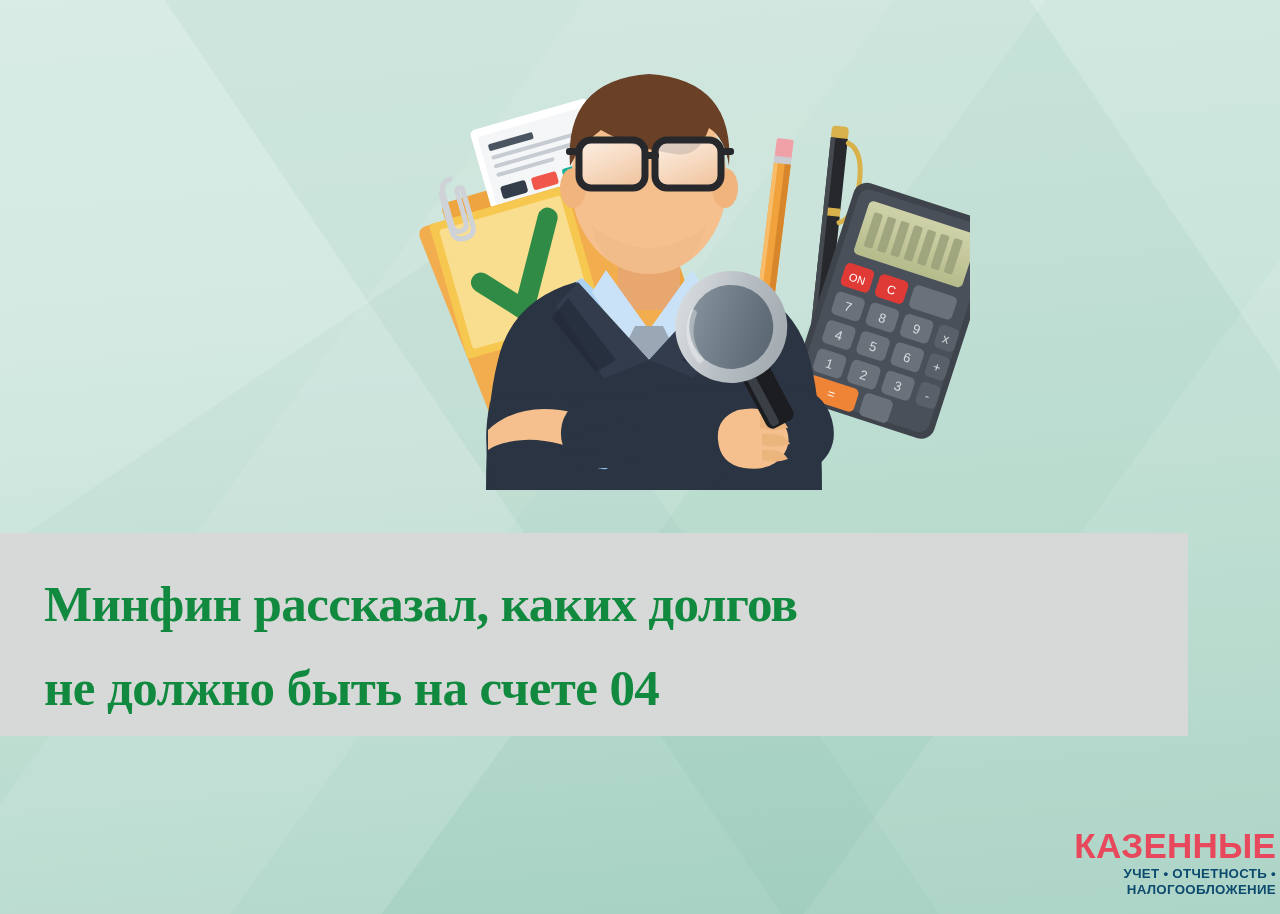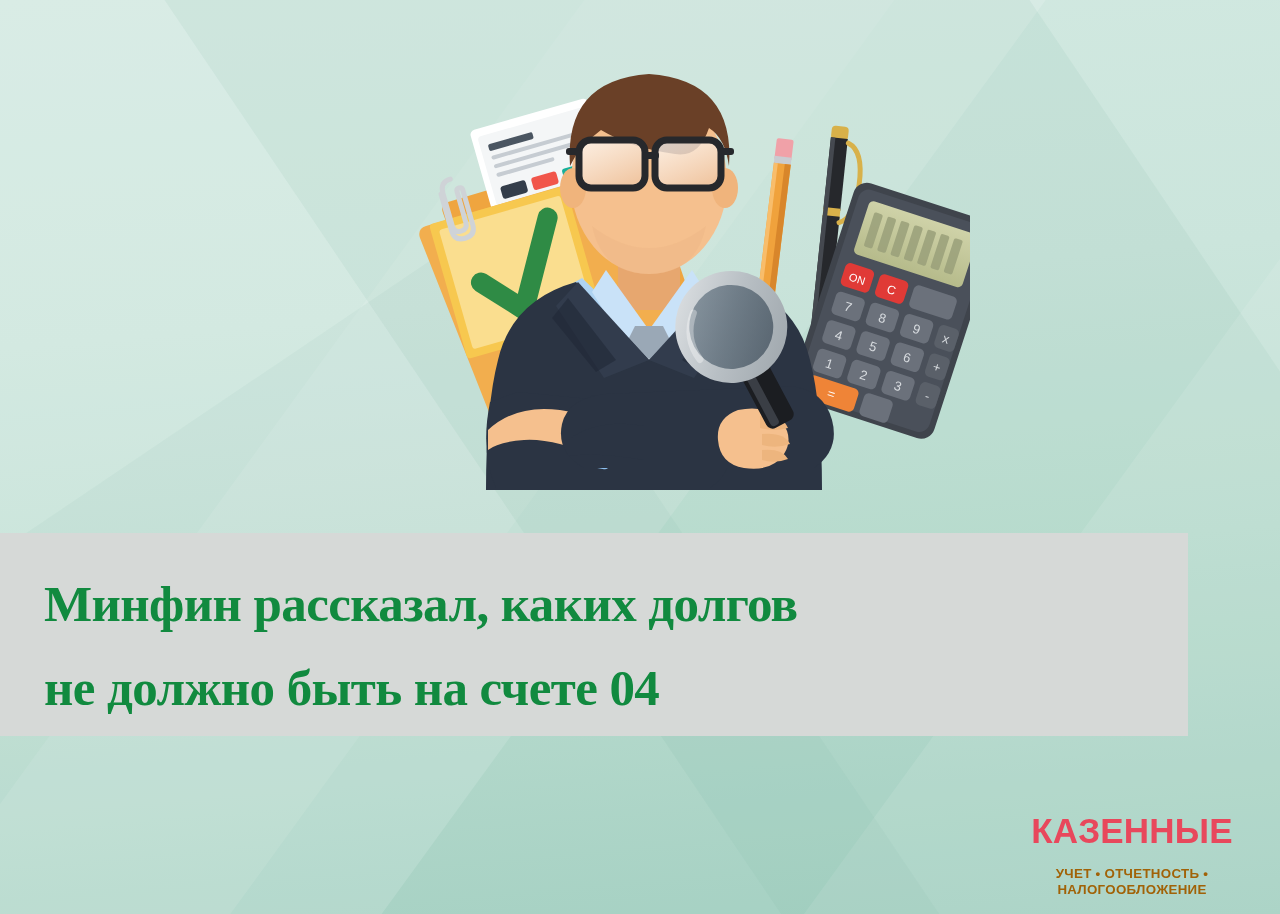--- a/index.html
+++ b/index.html
@@ -104,36 +104,36 @@
     letter-spacing: -0.6px;
     white-space: pre-line;
   }
 
   
   #logo {
     position: absolute;
     right: 4px;
     bottom: 16px;
     width: 288px;
-    text-align: center;
+    text-align: right;
   }
   .logo-line {
     display: block;
     color: #e8485c;
     font-family: "Liberation Sans", sans-serif;
     font-weight: bold;
     font-size: 35px;
     line-height: 32px;
     letter-spacing: 0.2px;
   }
   .logo-line.line2 { font-size: 37px; }
   .logo-tagline {
     display: block;
-    margin-top: 19px;
-    color: #a16207;
+    margin-top: 4px;
+    color: #0c4a6e;
     font-family: "Liberation Sans", sans-serif;
     font-weight: bold;
     font-size: 13.3px;
     letter-spacing: 0.3px;
     line-height: 16px;
   }
 </style>
 </head>
 <body>
 

